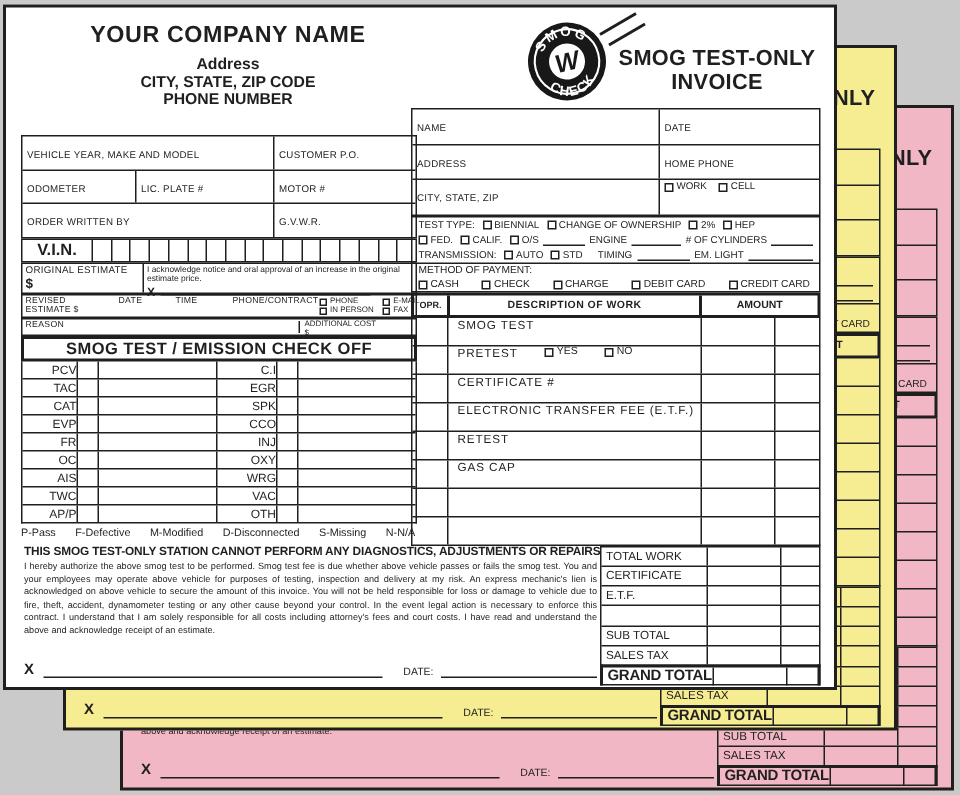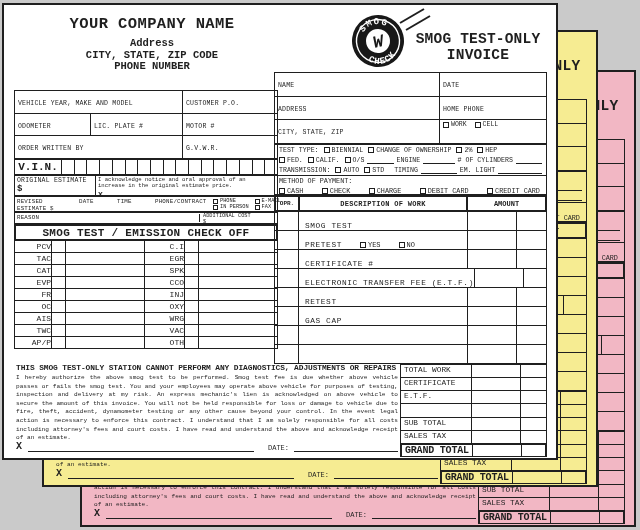--- a/index.html
+++ b/index.html
@@ -1,19 +1,19 @@
 <!DOCTYPE html>
 <html><head>
 <meta charset="utf-8">
 <style>
   html,body{margin:0;padding:0;overflow:hidden;}
   body{width:640px;height:530px;background:#cacaca;font-family:"Liberation Sans","DejaVu Sans",sans-serif;color:#1f1f1f;}
   #canvas{position:relative;width:640px;height:530px;}
   .sheet{position:absolute;width:556px;height:457px;border:2px solid #1f1f1f;box-sizing:border-box;}
-  .form{position:absolute;inset:0;font-family:Liberation Mono, monospace;}
+  .form{position:absolute;inset:0;}
   .abs{position:absolute;box-sizing:border-box;}
   .bx{border:1px solid #1f1f1f;}
   .cb{display:inline-block;width:6px;height:6px;border:1px solid #1f1f1f;box-sizing:border-box;margin-right:2px;vertical-align:middle;flex:none;}
   .bl{display:inline-block;border-bottom:1px solid #1f1f1f;height:6px;vertical-align:baseline;}
   .cbw{display:inline-flex;align-items:center;white-space:nowrap;}
   
   .company{left:24px;top:10px;width:248px;text-align:center;}
   .co-name{font-size:15.5px;font-weight:bold;letter-spacing:.4px;margin-bottom:5px;}
   .co-line{font-size:10.5px;font-weight:bold;line-height:11.5px;}
   .logo{left:344px;top:0px;width:90px;height:66px;}
@@ -67,21 +67,21 @@
   .payopts{display:flex;justify-content:space-between;align-items:center;padding:2px 6px 0 4px;font-size:6.8px;}
   
   .whead{left:270px;top:190px;width:273px;height:17px;border:2px solid #1f1f1f;display:flex;font-weight:bold;}
   .wh-opr{flex:0 0 22px;border-right:2px solid #1f1f1f;font-size:6px;display:flex;align-items:center;justify-content:center;}
   .wh-desc{flex:1;border-right:2px solid #1f1f1f;font-size:7px;display:flex;align-items:center;justify-content:center;letter-spacing:.3px;}
   .wh-amt{flex:0 0 77px;font-size:7px;display:flex;align-items:center;justify-content:center;}
   .wrows{left:270px;top:207px;width:273px;height:152px;border:1px solid #1f1f1f;border-top:none;display:flex;flex-direction:column;}
   .w-row{display:flex;flex:1;border-bottom:1px solid #1f1f1f;}
   .w-row:last-child{border-bottom:none;}
   .w-opr{flex:0 0 23px;border-right:1px solid #1f1f1f;}
-  .w-desc{flex:1;border-right:1px solid #1f1f1f;display:flex;align-items:flex-end;padding-left:6px;}
+  .w-desc{flex:1;border-right:1px solid #1f1f1f;display:flex;align-items:flex-start;padding-left:6px;}
   .w-desc-t{font-size:7.8px;letter-spacing:.6px;white-space:nowrap;}
   .cbw.pt{margin-left:18px;font-size:7px;}
   .w-amt1{flex:0 0 48px;border-right:1px solid #1f1f1f;}
   .w-amt2{flex:0 0 29px;}
   
   .totals{left:396px;top:359px;width:147px;height:93px;border:1px solid #1f1f1f;display:flex;flex-direction:column;}
   .t-row{display:flex;flex:1;border-bottom:1px solid #1f1f1f;}
   .t-row:last-child{border-bottom:none;}
   .t-lab{flex:0 0 67px;border-right:1px solid #1f1f1f;font-size:7.8px;padding:1px 0 0 3px;white-space:nowrap;}
   .t-amt1{flex:0 0 48px;border-right:1px solid #1f1f1f;}
@@ -1179,20 +1179,21 @@
           </div>
           <div class="co-row">
             <div class="co-lab">AP/P</div>
             <div class="co-box s"></div>
             <div class="co-box w"></div>
             <div class="co-lab r">OTH</div>
             <div class="co-box s"></div>
             <div class="co-box w last"></div>
           </div>
         </div>
+    <div class="abs colegend"><span>P-Pass</span><span>F-Defective</span><span>M-Modified</span><span>D-Disconnected</span><span>S-Missing</span><span>N-N/A</span></div>
 
     <div class="abs bx ttbox">
       <div class="ttline">
         <span>TEST TYPE:</span>
         <span class="cbw">
               <span class="cb"></span>
               <span>BIENNIAL</span>
             </span>
         <span class="cbw">
               <span class="cb"></span>

